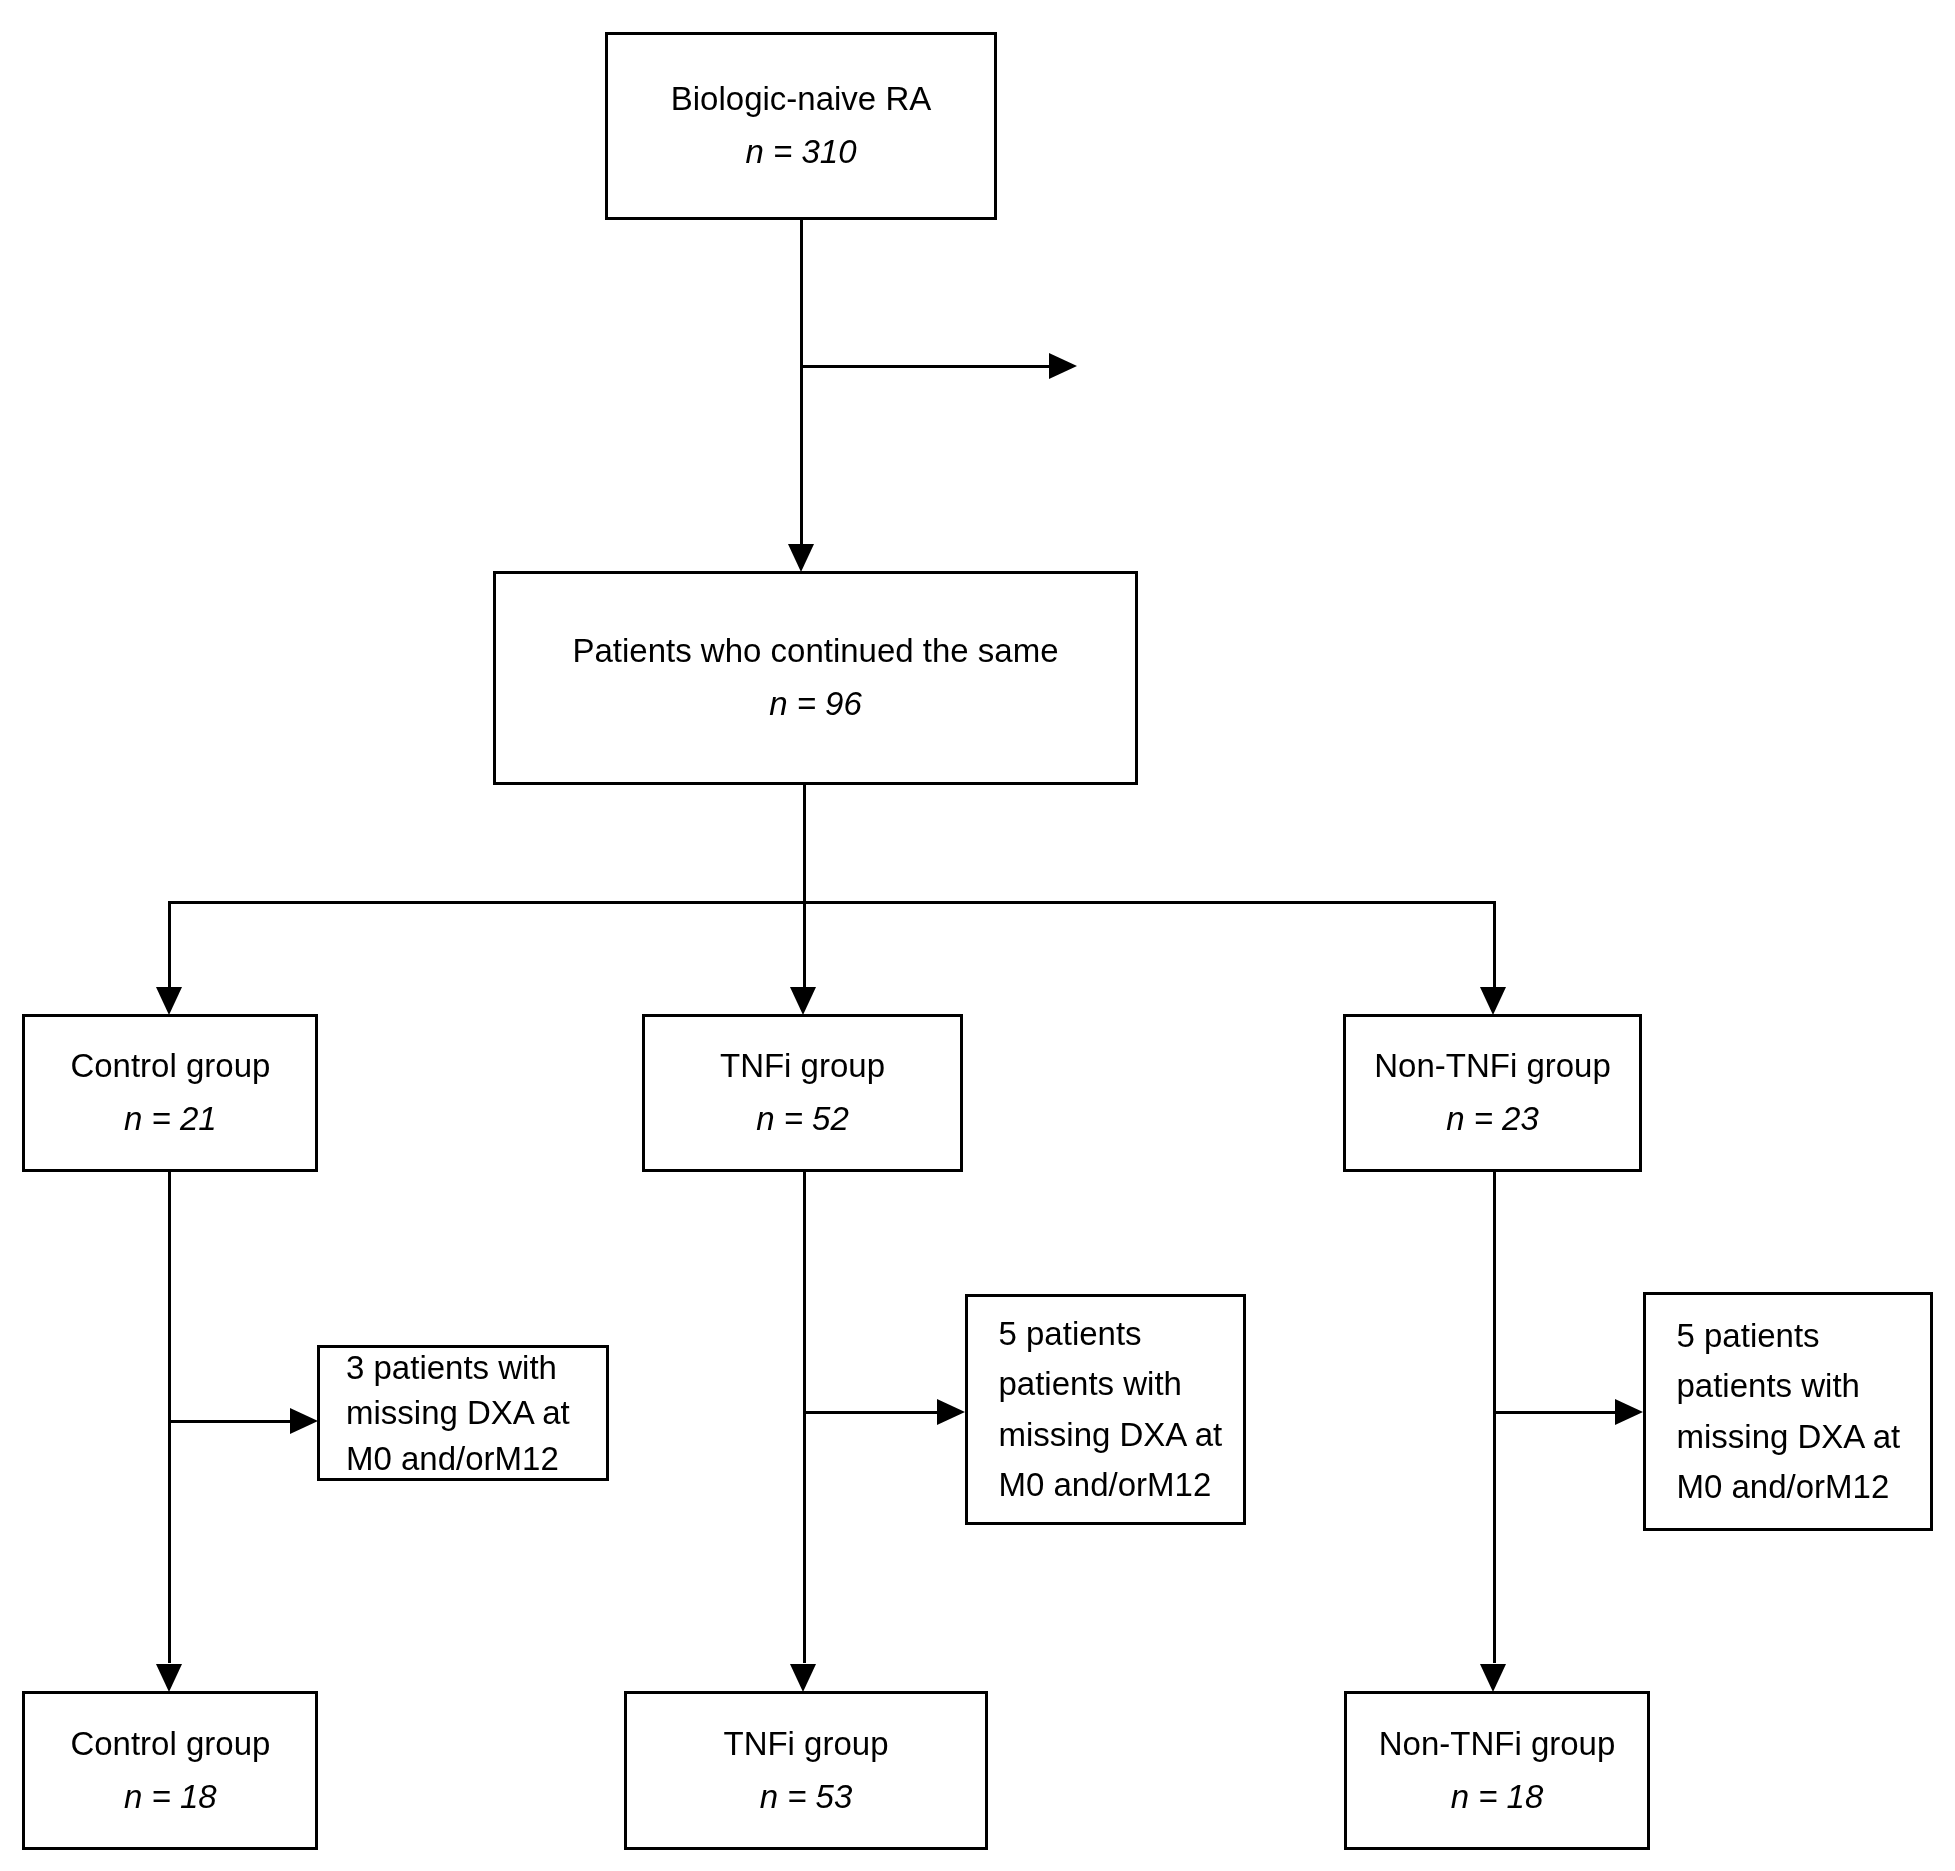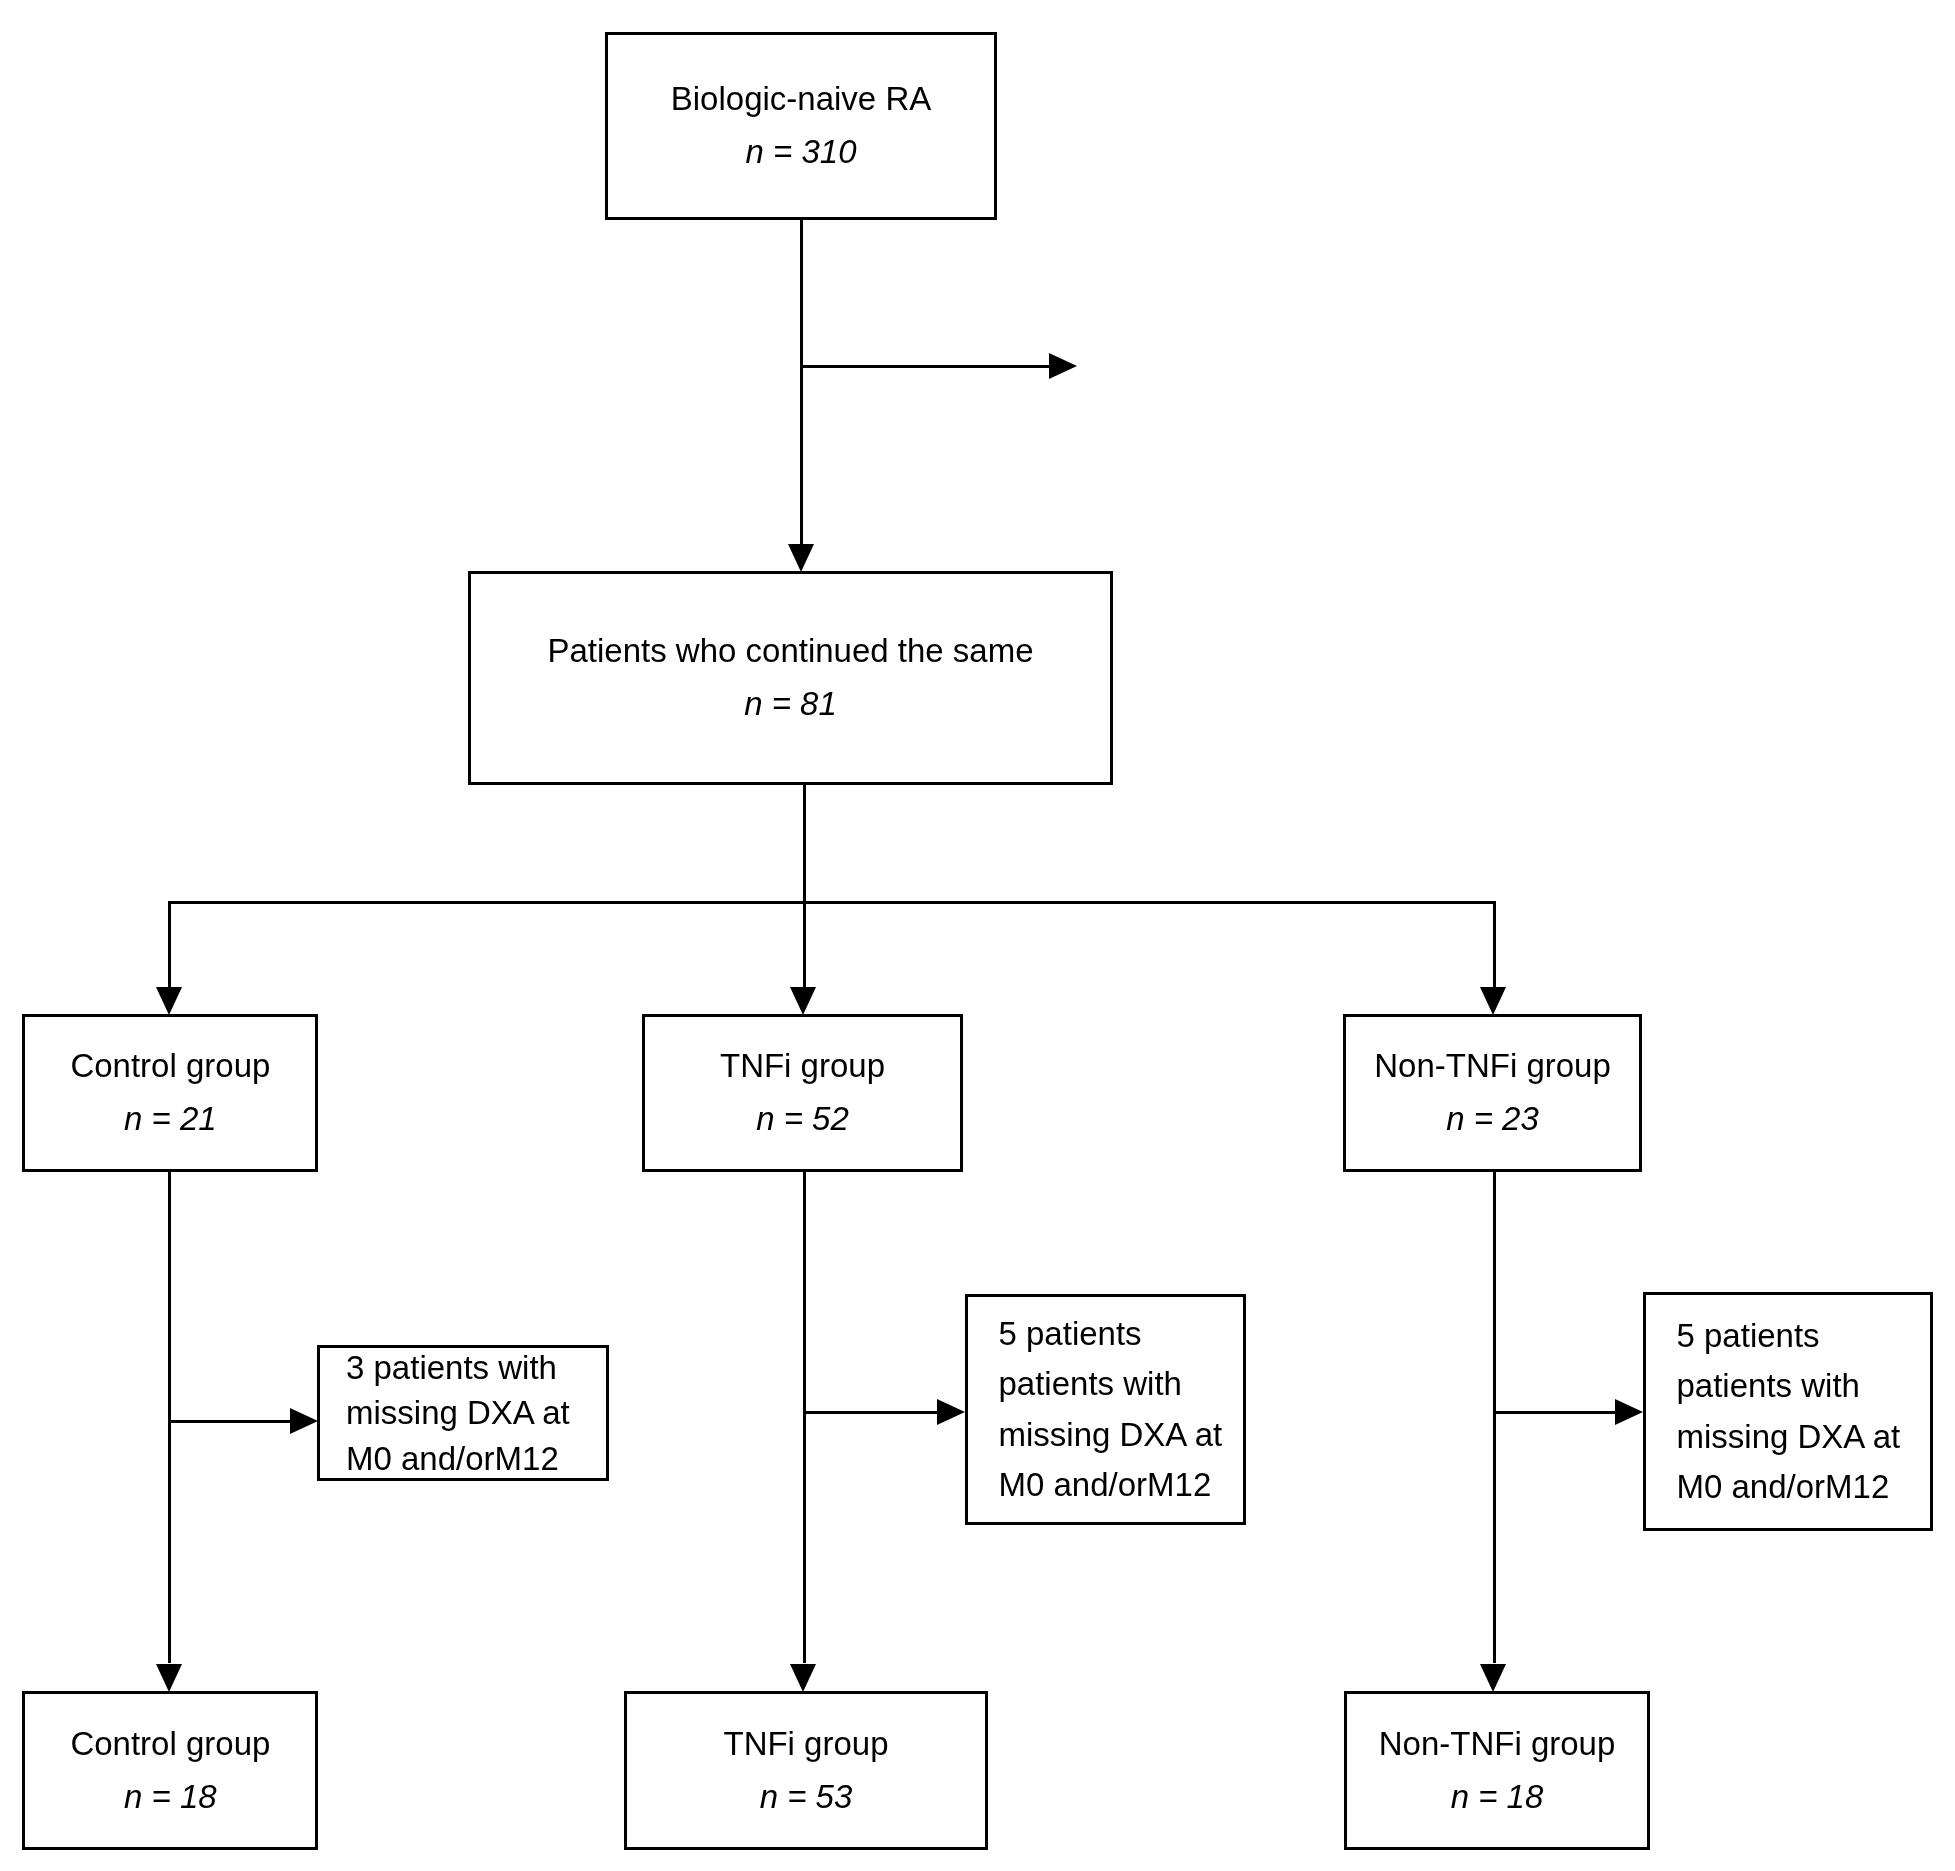--- a/index.html
+++ b/index.html
@@ -74,23 +74,23 @@
 <body>
 
 <div class="figure">
 
   <div class="node center" style="left:605px; top:32px; width:392px; height:188px;">
     <span class="ln">Biologic-naive RA</span>
     <span class="ln it">n = 310</span>
   </div>
 
 
-  <div class="node center" style="left:468px; top:571px; width:645px; height:214px;">
+  <div class="node center" style="left:493px; top:571px; width:645px; height:214px;">
     <span class="ln">Patients who continued the same</span>
-    <span class="ln it">n = 81</span>
+    <span class="ln it">n = 96</span>
   </div>
 
   <div class="node center" style="left:22.4px; top:1014px; width:296px; height:158px;">
     <span class="ln">Control group</span>
     <span class="ln it">n = 21</span>
   </div>
 
   <div class="node center" style="left:642px; top:1014px; width:321px; height:158px;">
     <span class="ln">TNFi group</span>
     <span class="ln it">n = 52</span>

